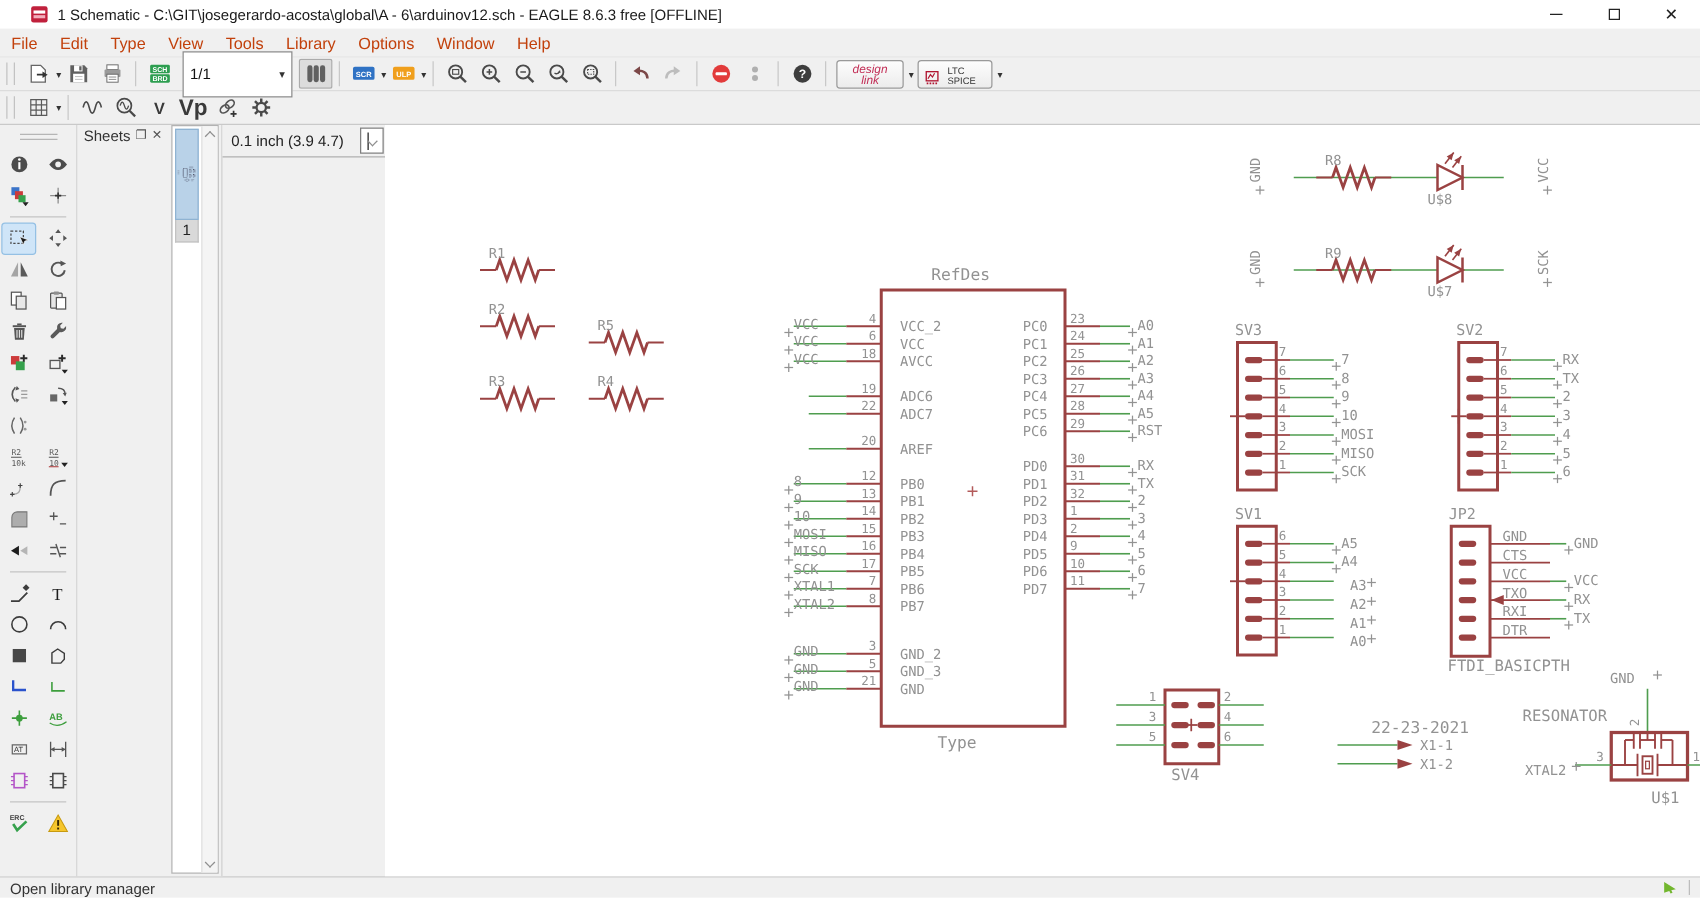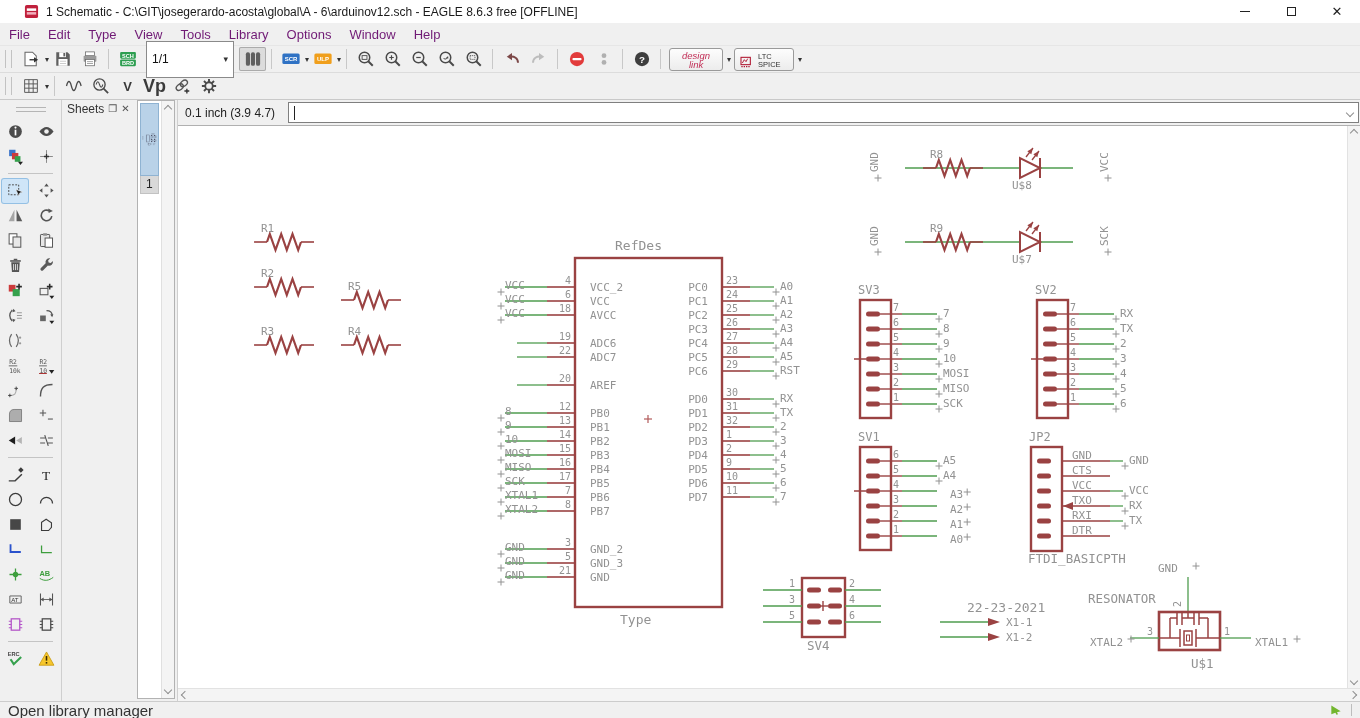--- a/index.html
+++ b/index.html
@@ -6,21 +6,21 @@
   html,body{width:1360px;height:718px;overflow:hidden}
   body{font-family:"Liberation Sans",sans-serif;background:#f0f0f0;position:relative}
   .titlebar{height:23px;background:#fff;display:flex;align-items:center;padding-left:24px}
   .titlebar .appicon{width:15px;height:15px}
   .titlebar .appicon svg{width:15px;height:15px}
   .title-text{font-size:12px;color:#1a1a1a;margin-left:7px;white-space:nowrap}
   .win-controls{margin-left:auto;display:flex;height:100%}
   .win-btn{width:46px;height:100%;display:flex;align-items:center;justify-content:center;color:#222;font-size:14px}
   .win-btn .maxbox{width:9px;height:9px;border:1px solid #222}
   .win-btn .minline{width:10px;height:1px;background:#222}
-  .menubar{height:22px;background:#f0f0f0;display:flex;align-items:flex-start;font-size:13px;color:#701a75}
+  .menubar{height:22px;background:#f0f0f0;display:flex;align-items:flex-start;font-size:13px;color:#c2410c}
   .menu-item{padding:0 9px;height:100%;display:flex;align-items:center}
   .toolbar{height:27px;display:flex;align-items:center;background:#f0f0f0;border-top:1px solid #e6e6e6;padding-left:2px}
   #toolbar-sim{height:28px;border-top:1px solid #dcdcdc;border-bottom:1px solid #c9c9c9}
   .thandle{width:7px;height:18px;border-left:1px solid #c2c2c2;border-right:1px solid #c2c2c2;margin:0 5px 0 3px}
   .tsep{width:1px;height:20px;background:#c8c8c8;margin:0 5px}
   .tbtn{width:27px;height:24px;display:flex;align-items:center;justify-content:center;position:relative;border-radius:2px}
   .tbtn svg{width:18px;height:18px;display:block}
   .tbtn.pressed{background:#dcdcdc;box-shadow:inset 0 0 0 1px #ababab}
   .dd{font-size:8px;color:#333;margin-left:1px;align-self:center}
   .combo{width:88px;height:37px;background:#fff;border:1px solid #8a8a8a;font-size:12px;color:#111;display:flex;align-items:center;padding:0 5px;margin:0 5px}
@@ -40,33 +40,33 @@
   .sheets{width:116px;background:#f0f0f0;display:flex;flex-direction:row;border-right:1px solid #cfcfcf}
   .sheets-header{height:18px;display:flex;align-items:center;font-size:12px;color:#333;padding:0 5px;gap:4px}
   .sheets-title{flex:1;text-align:center}
   .hdr-ico{font-size:10px;color:#555;line-height:1}
   .sheets-body{flex:1;background:#fff;border:1px solid #b2b2b2;margin:0 2px 2px 2px;display:flex}
   .thumb-area{flex:1;padding:2px}
   .thumb{background:#b9d2e8;border:1px solid #8fb3d2;height:73px;position:relative}
   .thumb svg{width:100%;height:100%;display:block}
   .thumb-label{background:#d9d9d9;text-align:center;font-size:12px;color:#222;height:18px;line-height:17px;border:1px solid #c2c2c2;border-top:none}
   .sheets-scrollcol{width:13px;background:#f4f4f4;border-left:1px solid #e0e0e0;display:flex;flex-direction:column;align-items:center;justify-content:space-between;padding:5px 0}
-  .workarea{flex:1;display:flex;flex-direction:column;min-width:0}
+  .workarea{flex:1;display:flex;flex-direction:row;min-width:0}
   .cmdbar{height:26px;display:flex;align-items:center;background:#f0f0f0;border-bottom:1px solid #b0b0b0}
   .coord-box{width:110px;font-size:12px;color:#222;padding-left:7px;white-space:nowrap}
   .cmd-input{flex:1;height:21px;background:#fff;border:1px solid #7f7f7f;margin-right:1px;display:flex;align-items:center;padding:0 5px}
   .caret{width:1px;height:14px;background:#222}
   .cmd-input .chev{margin-left:auto}
   .canvas{flex:1;position:relative;background:#fff;display:flex}
   .vscroll{width:13px;background:#f4f4f4;border-left:1px solid #e2e2e2;display:flex;flex-direction:column;justify-content:space-between;align-items:center;padding:4px 0}
   .hscroll{height:13px;background:#f4f4f4;border-top:1px solid #e2e2e2;display:flex;justify-content:space-between;align-items:center;padding:0 4px}
   .chev{width:6px;height:6px;border-right:1.4px solid #8f8f8f;border-bottom:1.4px solid #8f8f8f;display:inline-block}
   .chev.up{transform:rotate(-135deg)}.chev.down{transform:rotate(45deg)}
   .chev.left{transform:rotate(135deg)}.chev.right{transform:rotate(-45deg)}
-  .statusbar{height:17px;background:#f0f0f0;border-top:1px solid #cccccc;display:flex;align-items:center;font-size:15px;color:#333;padding:0 8px}
+  .statusbar{height:17px;background:#f0f0f0;border-top:1px solid #cccccc;display:flex;align-items:flex-end;font-size:12px;color:#333;padding:0 8px}
   .status-right{margin-left:auto;display:flex;align-items:center;gap:8px;height:100%}
   .status-div{width:1px;height:12px;background:#bdbdbd}
   .status-right svg{width:14px;height:14px}
 </style>
 </head>
 <body>
 
 <div class="titlebar">
   <span class="appicon"><svg viewBox="0 0 24 24">
         <rect x="1.5" y="1.5" width="21" height="21" rx="3" fill="#c0203c"></rect>

